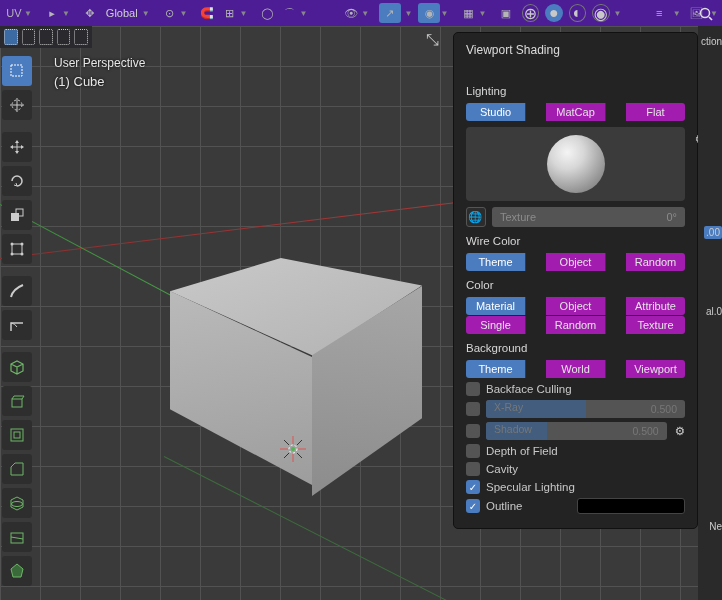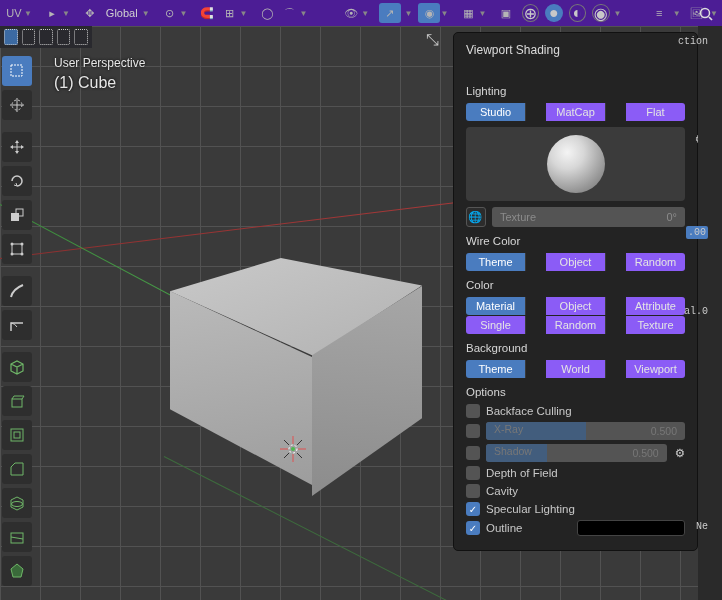--- a/index.html
+++ b/index.html
@@ -11,21 +11,21 @@
 .top-group { display: flex; align-items: center; gap: 2px; margin-right: 4px; }
 .top-label { font-size: 11px; color: #d0d0d0; padding: 0 4px; }
 .shade-btn { width: 18px; height: 18px; border-radius: 50%; display: inline-flex; align-items: center; justify-content: center; margin: 0 0; }
 .shade-active { background: #4a7cbf; }
 .search-icon { position: absolute; right: 6px; top: 4px; color: #c8c8c8; }
 
 .selectbar { position: absolute; top: 26px; left: 0; height: 22px; background: #29292e; display: flex; align-items: center; padding: 0 4px; gap: 4px; width: 92px; }
 .sel-icon { width: 16px; height: 16px; border: 1px dotted #ccc; border-radius: 2px; cursor: pointer; }
 
 .info { position: absolute; top: 56px; left: 54px; font-size: 12px; color: #e6e6e6; text-shadow: 0 0 3px #000; }
-.info2 { position: absolute; top: 74px; left: 54px; font-size: 16px; color: #e6e6e6; text-shadow: 0 0 3px #000; }
+.info2 { position: absolute; top: 74px; left: 54px; font-size: 13px; color: #e6e6e6; text-shadow: 0 0 3px #000; }
 
 .viewport { position: absolute; top: 26px; left: 0; right: 0; bottom: 0;
   background:
     linear-gradient(#525252 1px, transparent 1px) 0 0/40px 40px,
     linear-gradient(90deg, #525252 1px, transparent 1px) 0 0/40px 40px,
     #3a3a3a;
 }
 .axis-x { position: absolute; top: 232px; left: 0; width: 460px; height: 1px; background: linear-gradient(90deg, #8a2f2f, #a83838); transform: rotate(-7deg); transform-origin: left; }
 .axis-y { position: absolute; top: 178px; left: 0; width: 350px; height: 1px; background: linear-gradient(90deg, #3a8a3a, #50a850); transform: rotate(28deg); transform-origin: left; }
 .axis-y2 { position: absolute; top: 430px; left: 164px; width: 400px; height: 1px; background: #3d6b3d; transform: rotate(27deg); transform-origin: left; }
@@ -44,21 +44,21 @@
 .toolbar { position: absolute; left: 0; top: 56px; width: 36px; display: flex; flex-direction: column; gap: 4px; padding: 0 2px; }
 .tool { width: 30px; height: 30px; display: flex; align-items: center; justify-content: center; border-radius: 3px; background: #2e2e2e; color: #c8c8c8; cursor: pointer; }
 .tool.active { background: #4a7cbf; color: #fff; }
 .tool.sep { margin-top: 8px; }
 
 .popover { position: absolute; top: 32px; right: 24px; width: 245px; background: #232323; border: 1px solid #111; border-radius: 5px; padding: 10px 12px 14px; font-size: 11.5px; }
 .pop-title { font-size: 12px; color: #dcdcdc; margin-bottom: 28px; }
 .sect-label { color: #d6d6d6; margin-bottom: 6px; margin-top: 8px; font-size: 11.5px; }
 
 .btn-row { display: flex; border-radius: 3px; overflow: hidden; gap: 20px; }
-.btn-seg { flex: 1; text-align: center; padding: 3px 0; background: #8b5cf6; color: #e4e4e4; border-right: 1px solid #393939; cursor: pointer; font-size: 11px; }
+.btn-seg { flex: 1; text-align: center; padding: 3px 0; background: #a21caf; color: #e4e4e4; border-right: 1px solid #393939; cursor: pointer; font-size: 11px; }
 .btn-seg:last-child { border-right: none; }
 .btn-seg.on { background: #4a7cbf; color: #fff; }
 
 .preview-box { margin-top: 6px; height: 74px; background: #3b3b3b; border-radius: 4px; display: flex; align-items: center; justify-content: center; position: relative; }
 .preview-box .ball { width: 58px; height: 58px; border-radius: 50%; background: radial-gradient(circle at 35% 30%, #f4f4f4 0%, #d7d7d7 30%, #979797 70%, #6b6b6b 100%); }
 .gear { position: absolute; right: -20px; top: 5px; color: #cfcfcf; cursor: pointer; }
 
 .rot-row { display: flex; align-items: center; gap: 6px; margin-top: 6px; }
 .globe-icn { width: 20px; height: 20px; border:1px solid #555; border-radius:3px; display:flex; align-items:center; justify-content:center; background: #2c2c2c; }
 .rot-field { flex: 1; background: #545454; border-radius: 3px; height: 20px; display: flex; align-items: center; justify-content: space-between; padding: 0 8px; color: #8b8b8b; font-size: 11px; }
@@ -74,21 +74,21 @@
 .slider-lbl { position: absolute; left: 8px; top: 0; bottom: 4px; display: flex; align-items: center; color: #888; font-size: 10.5px; }
 .slider-val { position: absolute; right: 8px; top: 0; bottom: 0; display: flex; align-items: center; color: #bfbfbf; font-size: 10.5px; }
 .slider.disabled .slider-fill { background: #425d7d; }
 .slider.disabled .slider-lbl, .slider.disabled .slider-val { color: #777; }
 .slider.low .slider-fill { width: 34%; }
 .slider-gear { color: #cfcfcf; margin-left: 2px; cursor: pointer; }
 
 .outline-swatch { width: 108px; height: 16px; background: #000; border: 1px solid #444; border-radius: 3px; margin-left: auto; cursor: pointer; }
 
 .edge-right { position: absolute; top: 26px; right: 0; width: 24px; bottom: 0; background: #2a2a2a; }
-.edge-item { position: absolute; right: 14px; color: #ccc; font-size: 10px; font-family: Liberation Mono, monospace; }
+.edge-item { position: absolute; right: 0; color: #ccc; font-size: 10px; }
 </style>
 </head>
 <body>
 
 <div class="viewport">
   <div class="axis-x"></div>
   <div class="axis-y"></div>
   <div class="axis-y2"></div>
   <div class="cube-top"></div>
   <div class="cube-left"></div>
@@ -315,21 +315,20 @@
     <div class="btn-seg">Texture</div>
   </div>
 
   <div class="sect-label">Background</div>
   <div class="btn-row">
     <div class="btn-seg on">Theme</div>
     <div class="btn-seg">World</div>
     <div class="btn-seg">Viewport</div>
   </div>
 
-  <div class="sect-label">Options</div>
 
   <div class="check-row">
     <span class="checkbox"></span>
     <span>Backface Culling</span>
   </div>
 
   <div class="slider-row">
     <span class="checkbox"></span>
     <div class="slider disabled">
       <div class="slider-fill"></div>

